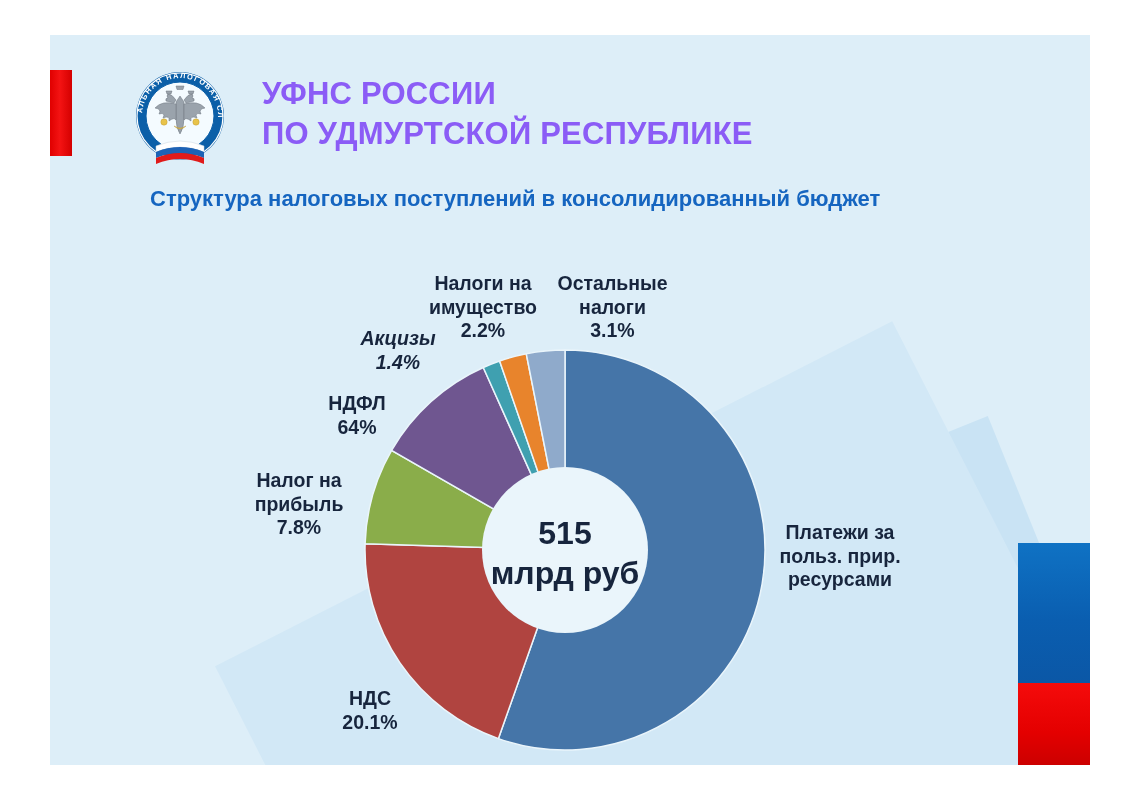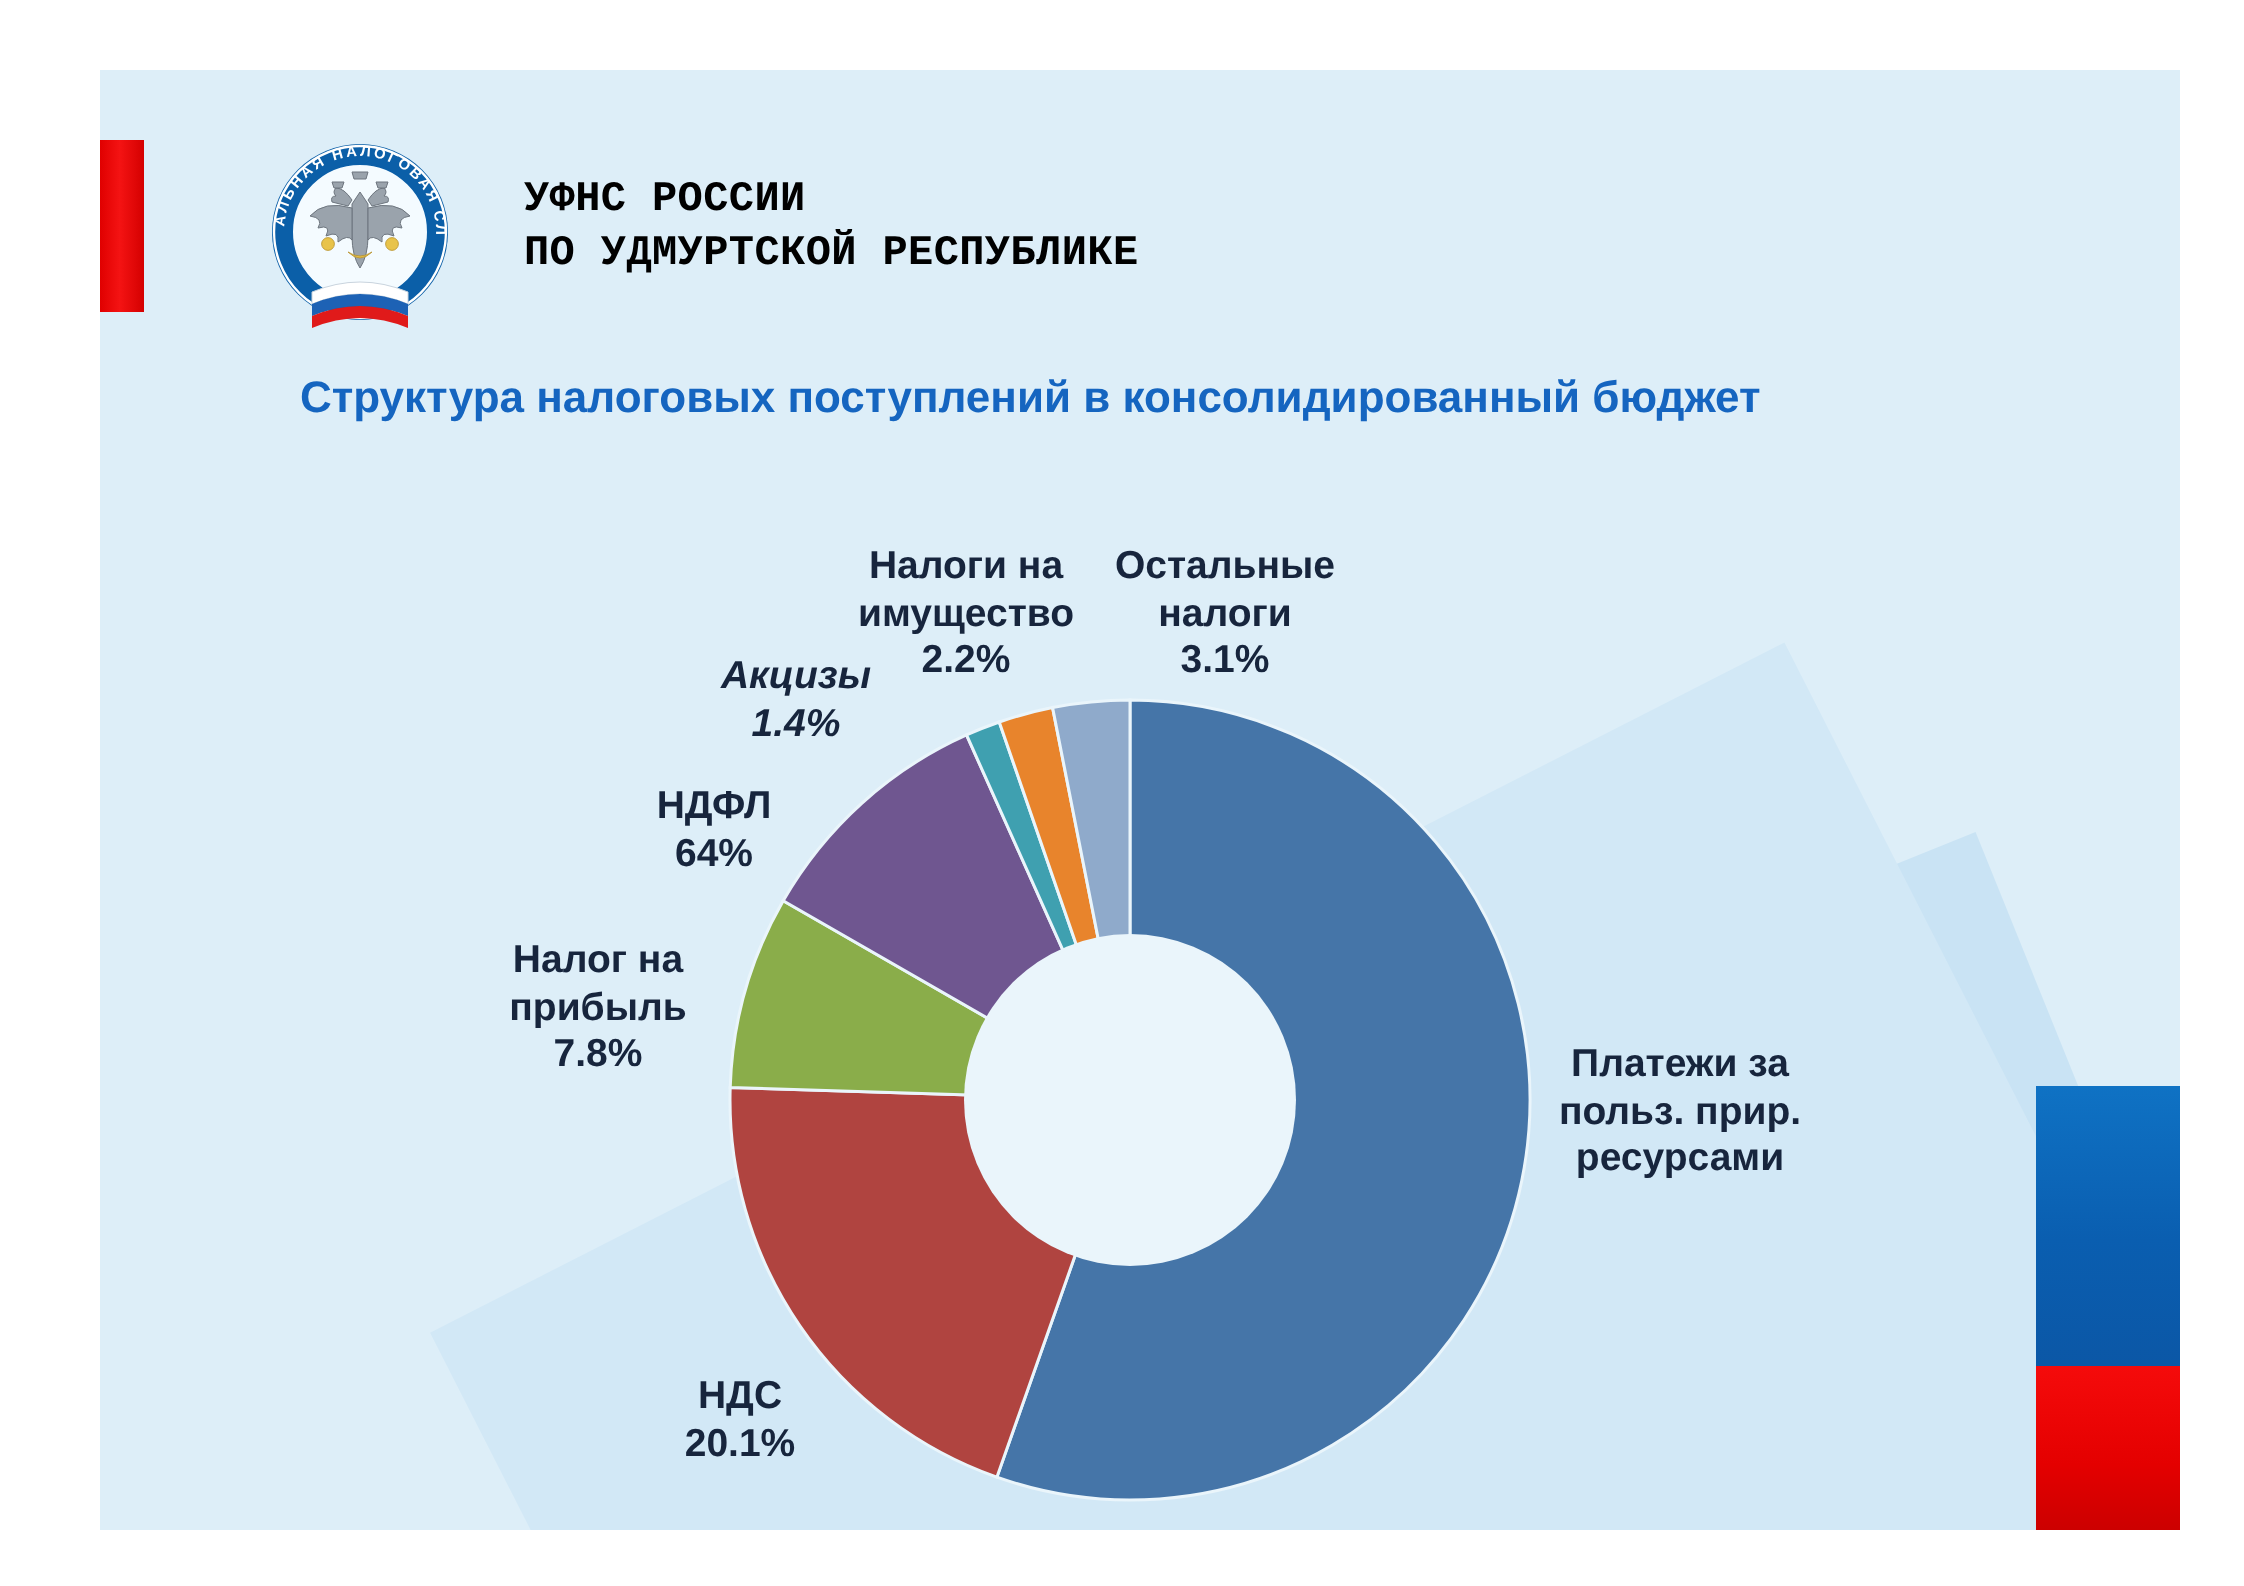--- a/index.html
+++ b/index.html
@@ -97,27 +97,26 @@
     display: flex;
     align-items: center;
     gap: 30px;
   }
   .logo-wrap {
     width: 104px;
     height: 108px;
     flex: 0 0 auto;
   }
   .org-title {
-    color: #000000;
+    color: #8b5cf6;
     font-weight: bold;
-    font-size: 21px;
+    font-size: 31px;
     line-height: 1.30;
     letter-spacing: 0.2px;
     white-space: pre-line;
-    font-family: Liberation Mono, monospace;
   }
 
   
   .chart-title {
     position: absolute;
     left: 100px;
     top: 148px;
     width: 850px;
     text-align: left;
     color: #1565c0;
@@ -250,20 +249,24 @@
             <path d="M 515 515 L 448.4360910954028 703.598107178573 A 200 200 0 0 1 315.0986879268537 508.7178481843745 Z" fill="#b04440" stroke="#eaf5fb" stroke-width="1.5"></path>
             <path d="M 515 515 L 315.0986879268537 508.7178481843745 A 200 200 0 0 1 341.58585976710185 415.362978932102 Z" fill="#8aad4a" stroke="#eaf5fb" stroke-width="1.5"></path>
             <path d="M 515 515 L 341.58585976710185 415.362978932102 A 200 200 0 0 1 433.2701850527299 332.46168251929953 Z" fill="#6f5690" stroke="#eaf5fb" stroke-width="1.5"></path>
             <path d="M 515 515 L 433.2701850527299 332.46168251929953 A 200 200 0 0 1 449.62239406901136 325.98738496403905 Z" fill="#3fa0b0" stroke="#eaf5fb" stroke-width="1.5"></path>
             <path d="M 515 515 L 449.62239406901136 325.98738496403905 A 200 200 0 0 1 476.29010638982766 318.78189651133323 Z" fill="#e8842c" stroke="#eaf5fb" stroke-width="1.5"></path>
             <path d="M 515 515 L 476.29010638982766 318.78189651133323 A 200 200 0 0 1 514.9999999999998 315 Z" fill="#8faacb" stroke="#eaf5fb" stroke-width="1.5"></path>
           </g>
         <circle cx="515" cy="515" r="83" fill="#eaf5fb"></circle>
       </svg>
 
+      <div class="donut-center-label">
+        <span class="amount">515</span>
+        <span class="unit">млрд руб</span>
+      </div>
 
       
       <div class="lbl lbl-prirod">
         <span>Платежи за
 польз. прир.
 ресурсами</span>
       </div>
 
       <div class="lbl lbl-ost">
         <span>Остальные

